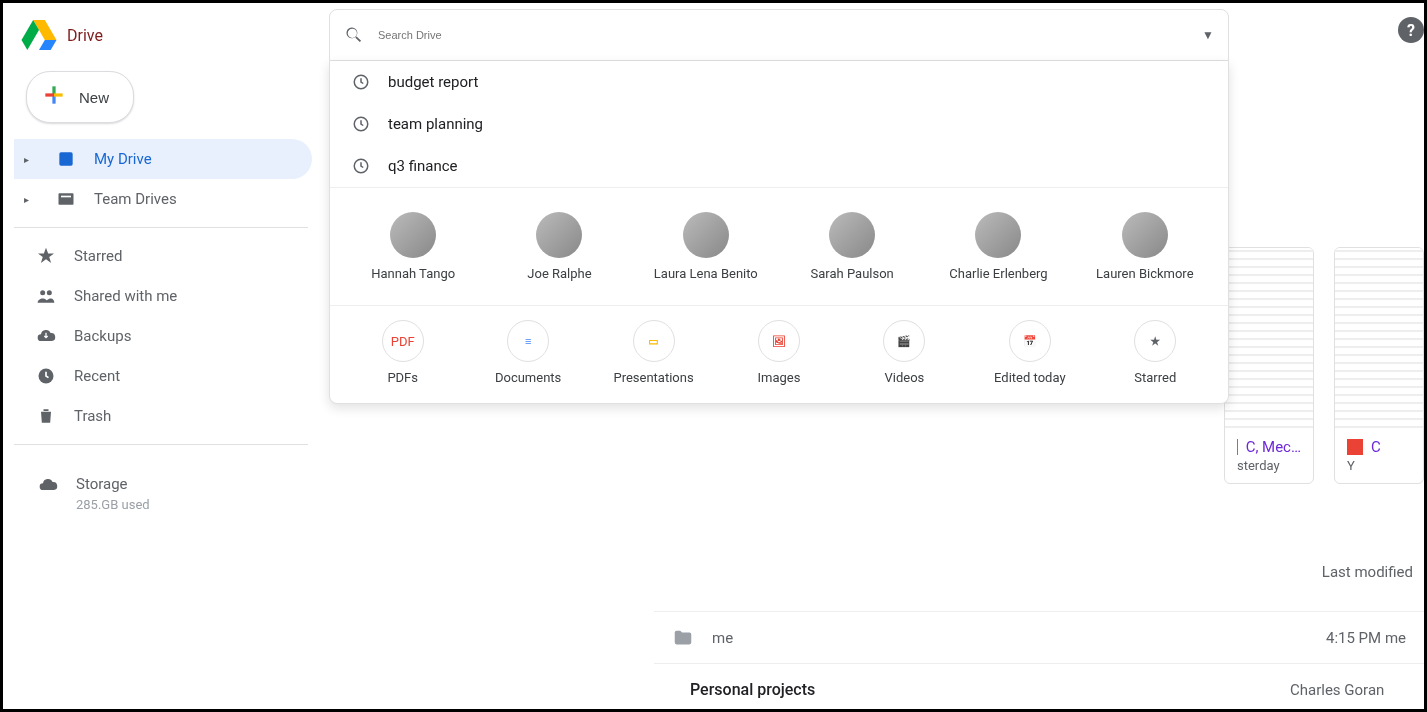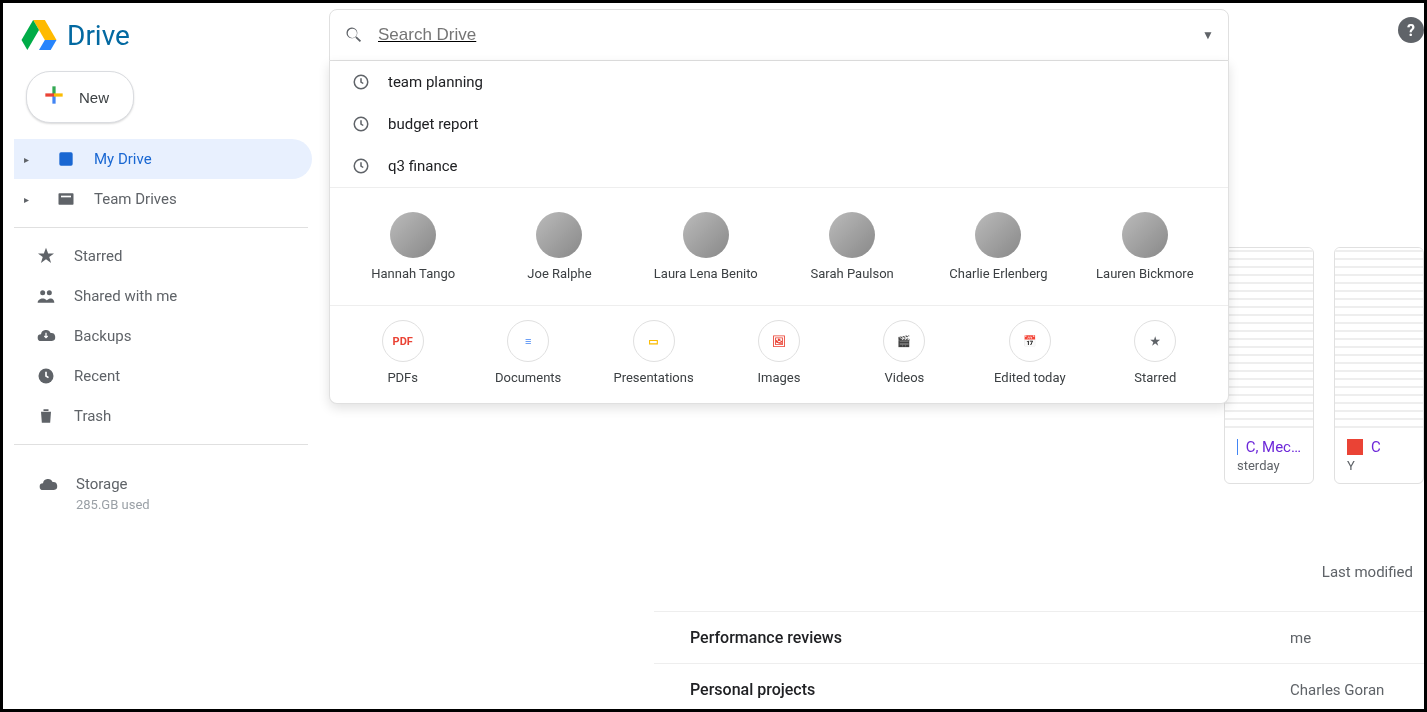--- a/index.html
+++ b/index.html
@@ -1,21 +1,21 @@
 <!DOCTYPE html>
 <html><head>
 <meta charset="utf-8">
 <style>
 * { box-sizing: border-box; margin: 0; padding: 0; }
 body { font-family: 'Google Sans', Roboto, Arial, sans-serif; background: #fff; color: #202124; width: 1427px; height: 712px; border: 3px solid #000; position: relative; overflow: hidden; }
 
 .header { display: flex; align-items: center; height: 64px; padding: 0 16px; }
 .logo-wrap { display: flex; align-items: center; gap: 8px; width: 310px; }
 .logo-icon { width: 40px; height: 40px; }
-.logo-text { font-size: 28px; color: #0369a1; }
+.logo-text { font-size: 16px; color: #7f1d1d; }
 
 .layout { display: flex; height: calc(100% - 64px); margin-left: 11px; }
 .sidebar { width: 310px; padding-top: 4px; }
 .new-btn { display: flex; align-items: center; gap: 12px; margin: 0 0 16px 12px; background: #fff; border: 1px solid #dadce0; border-radius: 24px; padding: 10px 24px 10px 14px; font-size: 15px; color: #3c4043; box-shadow: 0 1px 2px rgba(0,0,0,0.15); }
 .plus-icon { font-size: 26px; line-height: 1; }
 
 .nav { margin-top: 8px; }
 .nav-item { display: flex; align-items: center; gap: 18px; padding: 10px 24px 10px 22px; font-size: 15px; color: #5f6368; border-radius: 0 24px 24px 0; margin-right: 12px; cursor: pointer; }
 .nav-item.tree { padding-left: 10px; }
 .nav-item.active { background: #e8f0fe; color: #1967d2; }
@@ -23,21 +23,21 @@
 .nav-item .icon { width: 20px; height: 20px; display: flex; align-items: center; justify-content: center; }
 .nav-divider { border: none; border-top: 1px solid #e0e0e0; margin: 8px 16px 8px 0; }
 .storage { display: flex; gap: 18px; align-items: flex-start; padding: 22px 24px; color: #5f6368; }
 .storage .label { font-size: 15px; }
 .storage .used { font-size: 13px; color: #9aa0a6; margin-top: 4px; }
 
 .main { flex: 1; position: relative; padding-top: 0; }
 
 .search-wrap { position: relative; width: 900px; }
 .search-bar { display: flex; align-items: center; height: 52px; border: 1px solid #e0e0e0; border-radius: 8px 8px 0 0; background: #fff; padding: 0 14px; gap: 14px; }
-.search-input { flex: 1; border: none; font-size: 17px; outline: none; background: transparent; text-decoration: underline; }
+.search-input { flex: 1; border: none; font-size: 11px; outline: none; background: transparent; }
 .search-caret { color: #5f6368; font-size: 12px; }
 
 .dropdown { position: absolute; top: 52px; left: 0; width: 900px; background: #fff; border: 1px solid #e0e0e0; border-top: none; border-radius: 0 0 8px 8px; box-shadow: 0 4px 12px rgba(0,0,0,0.12); z-index: 10; }
 .recent-row { display: flex; align-items: center; gap: 18px; padding: 12px 22px; font-size: 15px; cursor: pointer; }
 .recent-row .hist { color: #5f6368; }
 .people-row { display: flex; padding: 24px 10px; border-top: 1px solid #eee; }
 .person { flex: 1; text-align: center; font-size: 13px; color: #3c4043; cursor: pointer; }
 .avatar { width: 46px; height: 46px; border-radius: 50%; margin: 0 auto 8px; background: linear-gradient(135deg,#bbb,#888); }
 .types-row { display: flex; padding: 14px 10px 18px; border-top: 1px solid #eee; }
 .type { flex: 1; text-align: center; font-size: 13px; color: #3c4043; cursor: pointer; }
@@ -84,28 +84,28 @@
       <input class="search-input" placeholder="Search Drive" style="">
       <span class="search-caret">▼</span>
     </div>
     <div class="dropdown">
       <div id="recent-list">
           <div class="recent-row">
             <svg class="hist" width="18" height="18" viewBox="0 0 24 24" fill="none" stroke="#5f6368" stroke-width="2">
               <circle cx="12" cy="12" r="9"></circle>
               <path d="M12 7v5l3 2"></path>
             </svg>
-            <span>team planning</span>
+            <span>budget report</span>
           </div>
           <div class="recent-row">
             <svg class="hist" width="18" height="18" viewBox="0 0 24 24" fill="none" stroke="#5f6368" stroke-width="2">
               <circle cx="12" cy="12" r="9"></circle>
               <path d="M12 7v5l3 2"></path>
             </svg>
-            <span>budget report</span>
+            <span>team planning</span>
           </div>
           <div class="recent-row">
             <svg class="hist" width="18" height="18" viewBox="0 0 24 24" fill="none" stroke="#5f6368" stroke-width="2">
               <circle cx="12" cy="12" r="9"></circle>
               <path d="M12 7v5l3 2"></path>
             </svg>
             <span>q3 finance</span>
           </div>
         </div>
       <div class="people-row" id="people-list">
@@ -130,21 +130,21 @@
             <div>Charlie Erlenberg</div>
           </div>
           <div class="person">
             <div class="avatar"></div>
             <div>Lauren Bickmore</div>
           </div>
         </div>
       <div class="types-row" id="types-list">
           <div class="type">
             <div class="type-icon">
-              <span style="color:#ea4335;font-size:11px;font-weight:bold;">PDF</span>
+              <span style="color:#ea4335;font-size:13px;font-weight:normal;">PDF</span>
             </div>
             <div>PDFs</div>
           </div>
           <div class="type">
             <div class="type-icon">
               <span style="color:#4285f4;font-size:11px;font-weight:bold;">≡</span>
             </div>
             <div>Documents</div>
           </div>
           <div class="type">
@@ -302,21 +302,20 @@
         </div>
     </div>
     <div class="head-row">
       <span class="modified">Last modified</span>
     </div>
     <div class="folders" id="folders">
         <div class="folder-row">
           <svg class="folder-icon" width="22" height="22" viewBox="0 0 24 24" fill="#9aa0a6">
             <path d="M3 6a2 2 0 0 1 2-2h4l2 2h8a2 2 0 0 1 2 2v9a2 2 0 0 1-2 2H5a2 2 0 0 1-2-2z"></path>
           </svg>
-          <div class="folder-name">Performance reviews</div>
           <div class="folder-owner">me</div>
           <div class="folder-mod">4:15 PM me</div>
         </div>
         <div class="folder-row">
           <svg class="folder-icon" width="22" height="22" viewBox="0 0 24 24" fill="#9aa0a6">
             <path d="M3 6a2 2 0 0 1 2-2h4l2 2h8a2 2 0 0 1 2 2v9a2 2 0 0 1-2 2H5a2 2 0 0 1-2-2z"></path>
           </svg>
           <div class="folder-name">Personal projects</div>
           <div class="folder-owner">Charles Goran</div>
           <div class="folder-mod">4:03 PM Char</div>

